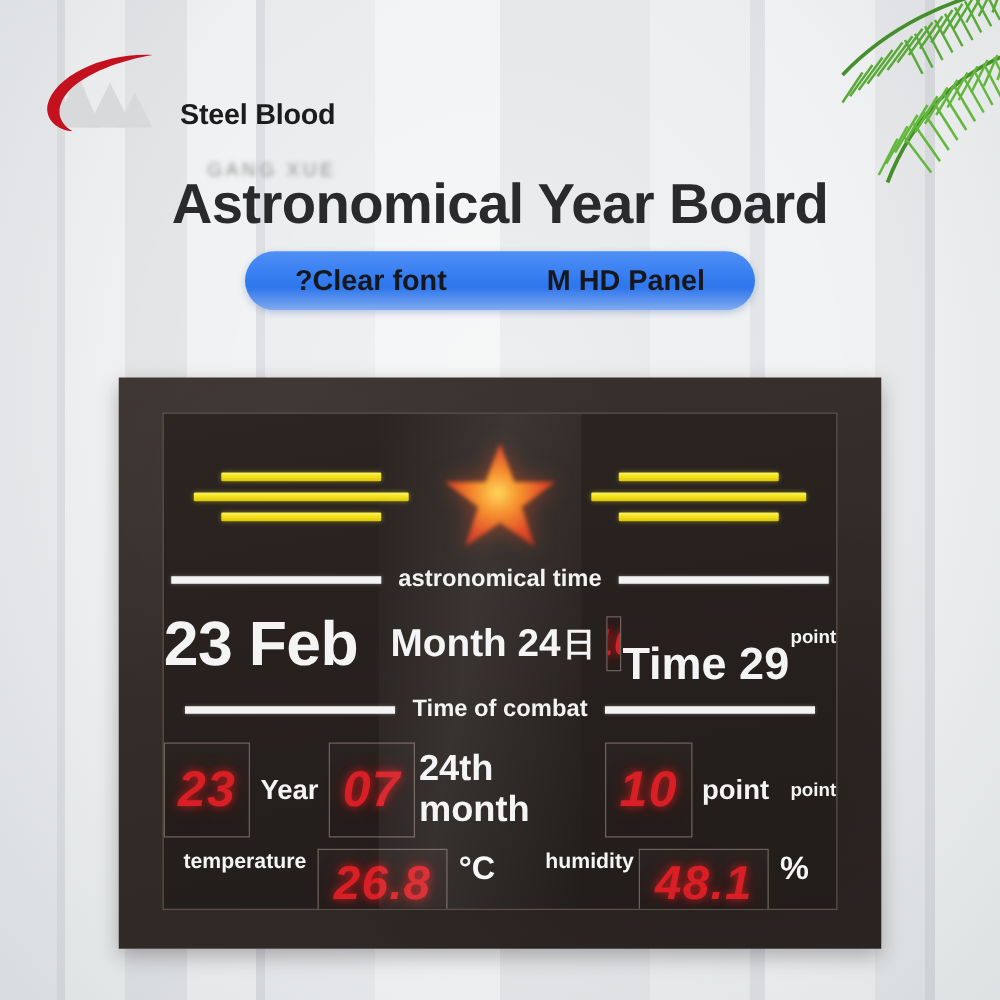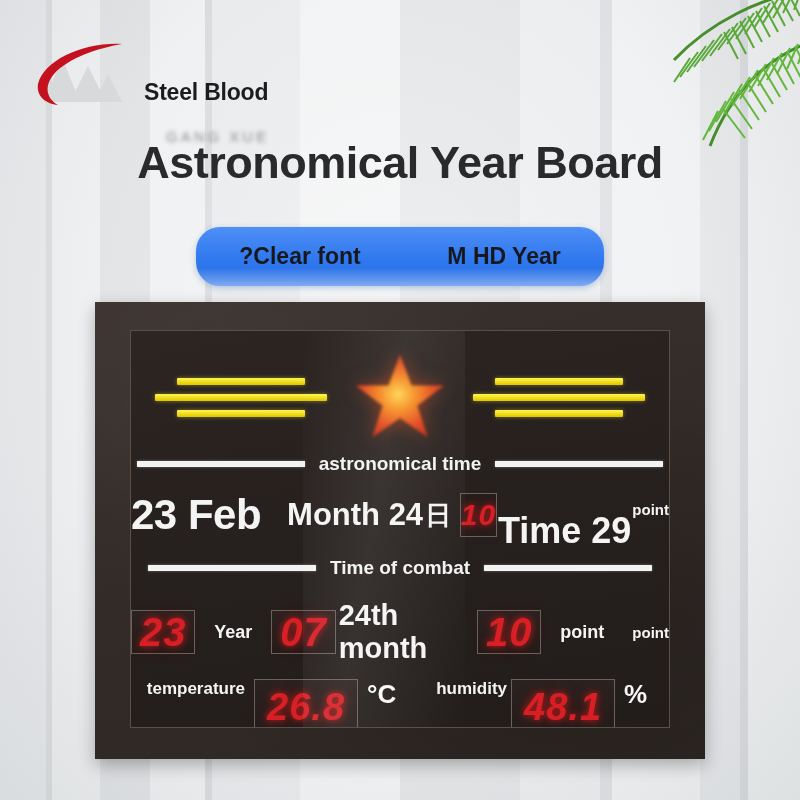--- a/index.html
+++ b/index.html
@@ -57,22 +57,22 @@
 
   
   #headline{
     position:absolute; top:137px; left:0; width:100%;
     text-align:center; font-size:45px; font-weight:bold;
     color:#2a2a2c; letter-spacing:-.5px;
   }
 
   
   #pill{
-    position:absolute; left:196px; top:227px;
-    width:408px; height:59px; border-radius:24px;
+    position:absolute; left:196px; top:201px;
+    width:408px; height:47px; border-radius:24px;
     background:linear-gradient(180deg,#4f8ff6 0%,#2f78ee 55%,#2a6fe4 100%);
     box-shadow:0 2px 6px rgba(40,90,180,.3);
     display:flex; align-items:center; justify-content:space-around;
     overflow:hidden;
   }
   #pill .shade{
     position:absolute; bottom:0; left:0; width:100%; height:18px;
     background:linear-gradient(180deg, rgba(255,255,255,0) 0%, rgba(200,220,250,.55) 100%);
     pointer-events:none;
   }
@@ -136,21 +136,21 @@
   .sep-label{
     color:#f2f2f2; font-size:19px; font-weight:bold; white-space:nowrap;
   }
 
   
   #white-row{
     position:absolute; left:0; top:152px; width:100%; height:64px;
     display:flex; align-items:center; justify-content:center;
   }
   .wt{ color:#f4f4f4; font-weight:bold; white-space:nowrap; }
-  #wt-date{ font-size:42px; letter-spacing:-.5px; }
+  #wt-date{ font-size:50px; letter-spacing:-.5px; }
   #wt-month{ font-size:31px; margin-left:26px; }
   #wt-ri{ font-size:26px; margin-left:2px; }
   #led-hour-inline{
     margin-left:9px; width:54px; height:44px;
     border:1px solid #6d625b; background:#241e1c;
     display:flex; align-items:center; justify-content:center;
     overflow:hidden;
   }
   #wt-time{ font-size:36px; margin-left:1px;margin-top:32px; }
   #wt-point{ font-size:15px; align-self:flex-start; margin-top:18px; margin-left:1px; }
@@ -168,23 +168,23 @@
     font-style:italic;
     text-shadow:0 0 7px rgba(225,30,30,.75), 0 0 16px rgba(200,15,15,.4);
     letter-spacing:1px;
   }
 
   
   #led-row{
     position:absolute; left:0; top:268px; width:100%; height:66px;
     display:flex; align-items:center; justify-content:center;
   }
-  #led-row .led-box{ width:74px; height:44px; }
+  #led-row .led-box{ width:74px; height:76px; }
   #led-row .led-digits{ font-size:40px; }
-  .led-unit{ color:#f4f4f4; font-weight:bold; font-size:18px; margin:0 19px; }
+  .led-unit{ color:#f4f4f4; font-weight:bold; font-size:22px; margin:0 8px; }
   #led-mid-label{ color:#f4f4f4; font-weight:bold; font-size:29px; margin:0 3px; }
   #led-point{ color:#f4f4f4; font-weight:bold; font-size:15px; margin-left:9px; }
 
   
   #env-row{
     position:absolute; left:0; top:348px; width:100%; height:62px;
     display:flex; align-items:flex-start; justify-content:center;
   }
   .env-label{ color:#f4f4f4; font-weight:bold; font-size:17px; }
   #env-row .led-box{ width:104px; height:56px; }
@@ -267,21 +267,21 @@
     <path d="M96 4 C58 2 18 20 12 44 C10 56 20 64 32 65 C20 58 18 46 28 34 C42 18 72 8 96 4 Z" fill="#c3111f"></path>
   </svg>
   <div id="brand-name">Steel Blood</div>
   <div id="brand-sub">GANG  XUE</div>
 </div>
 
 <div id="headline">Astronomical Year Board</div>
 
 <div id="pill">
   <span class="pill-label">?Clear font</span>
-  <span class="pill-label">M HD Year</span>
+  <span class="pill-label">M HD Panel</span>
   <div class="shade"></div>
 </div>
 
 <div id="board">
   <div id="board-grain"></div>
 
   <div id="board-inner">
     <div id="board-glare"></div>
 
     <div id="emblem-row">

